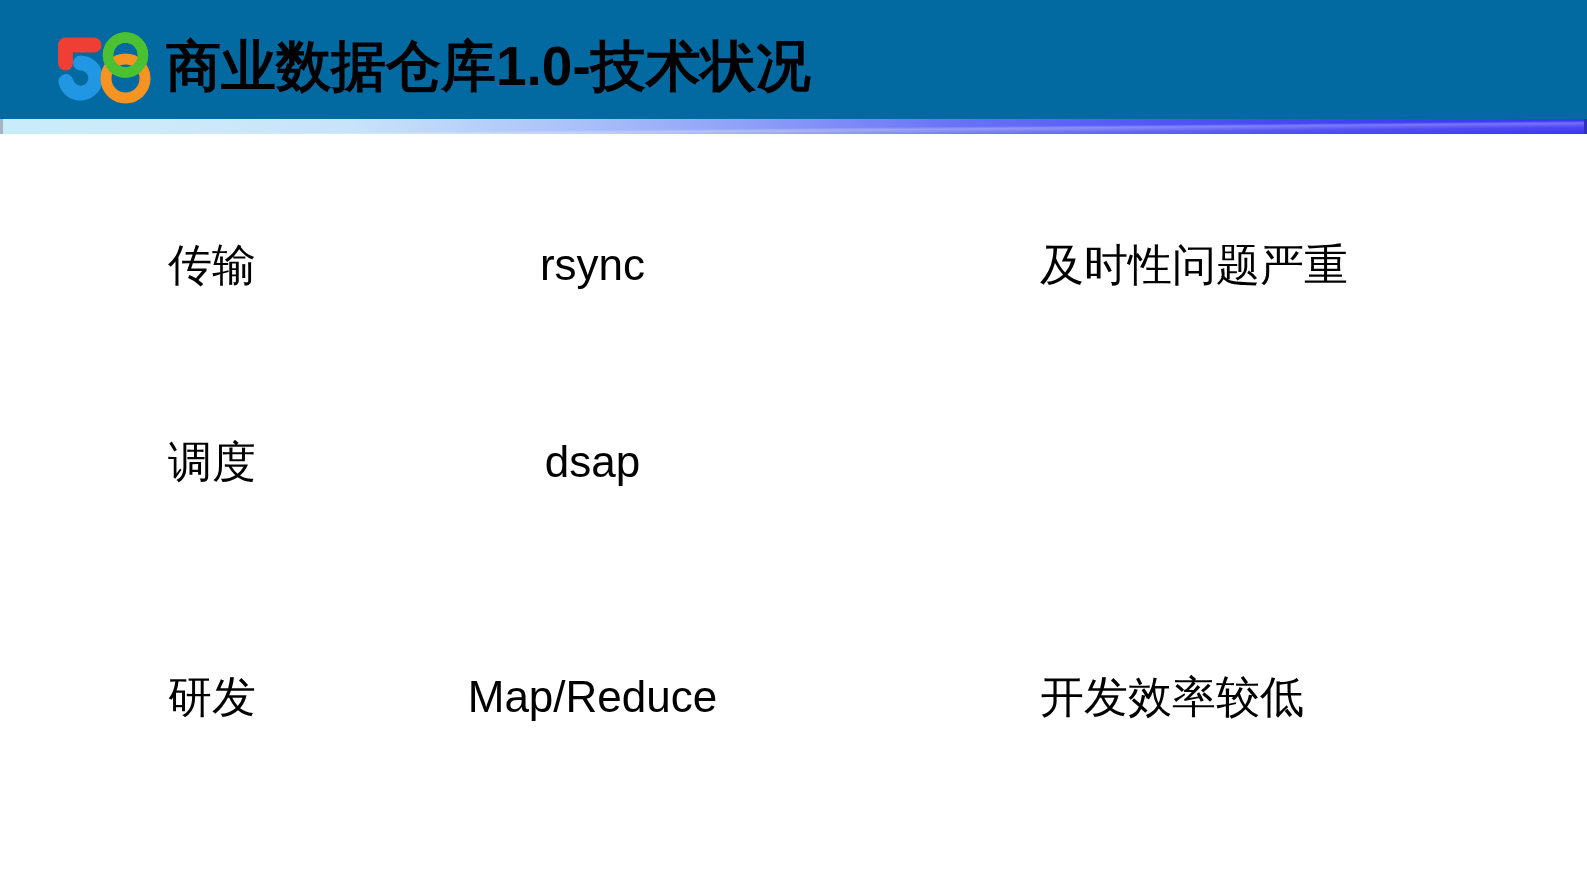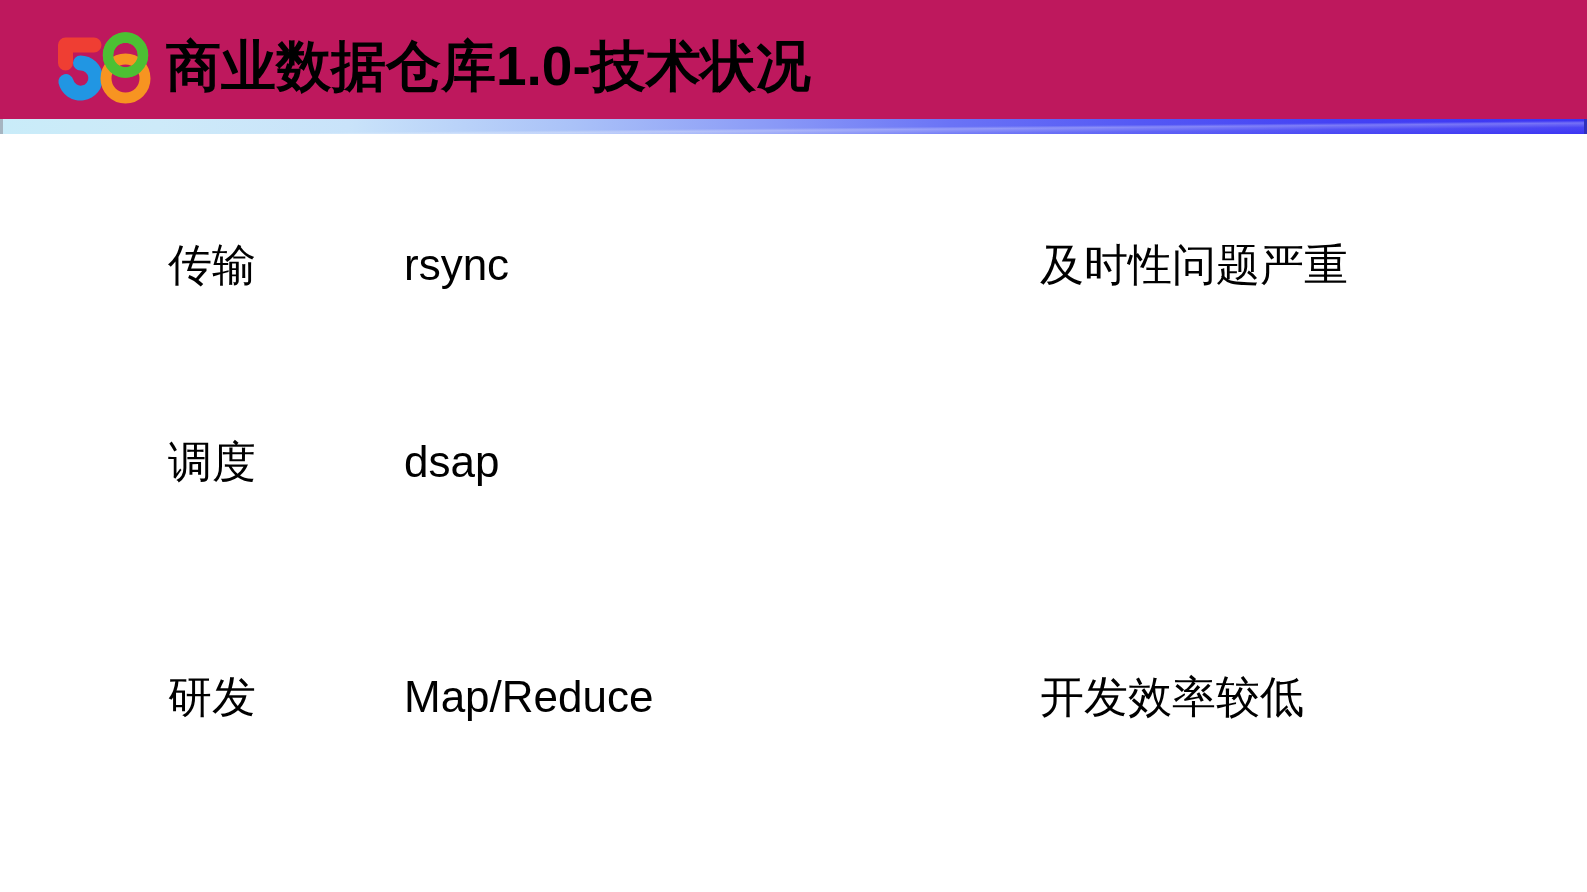--- a/index.html
+++ b/index.html
@@ -20,21 +20,21 @@
     overflow: hidden;
   }
 
   
   .slide-header {
     position: absolute;
     left: 0;
     top: 0;
     width: 1587px;
     height: 119px;
-    background: #be185d;
+    background: #0369a1;
   }
 
   .logo-58 {
     position: absolute;
     left: 50px;
     top: 30px;
     width: 104px;
     height: 74px;
   }
 
@@ -140,22 +140,23 @@
   }
 
   .cell-label {
     position: absolute;
     left: 168px;
     text-align: left;
   }
 
   .cell-tech {
     position: absolute;
-    left: 404px;
+    left: 420px;
     width: 345px;
+    text-align: center;
   }
 
   .cell-issue {
     position: absolute;
     left: 1040px;
     text-align: center;
   }
 </style>
 </head>
 <body>

